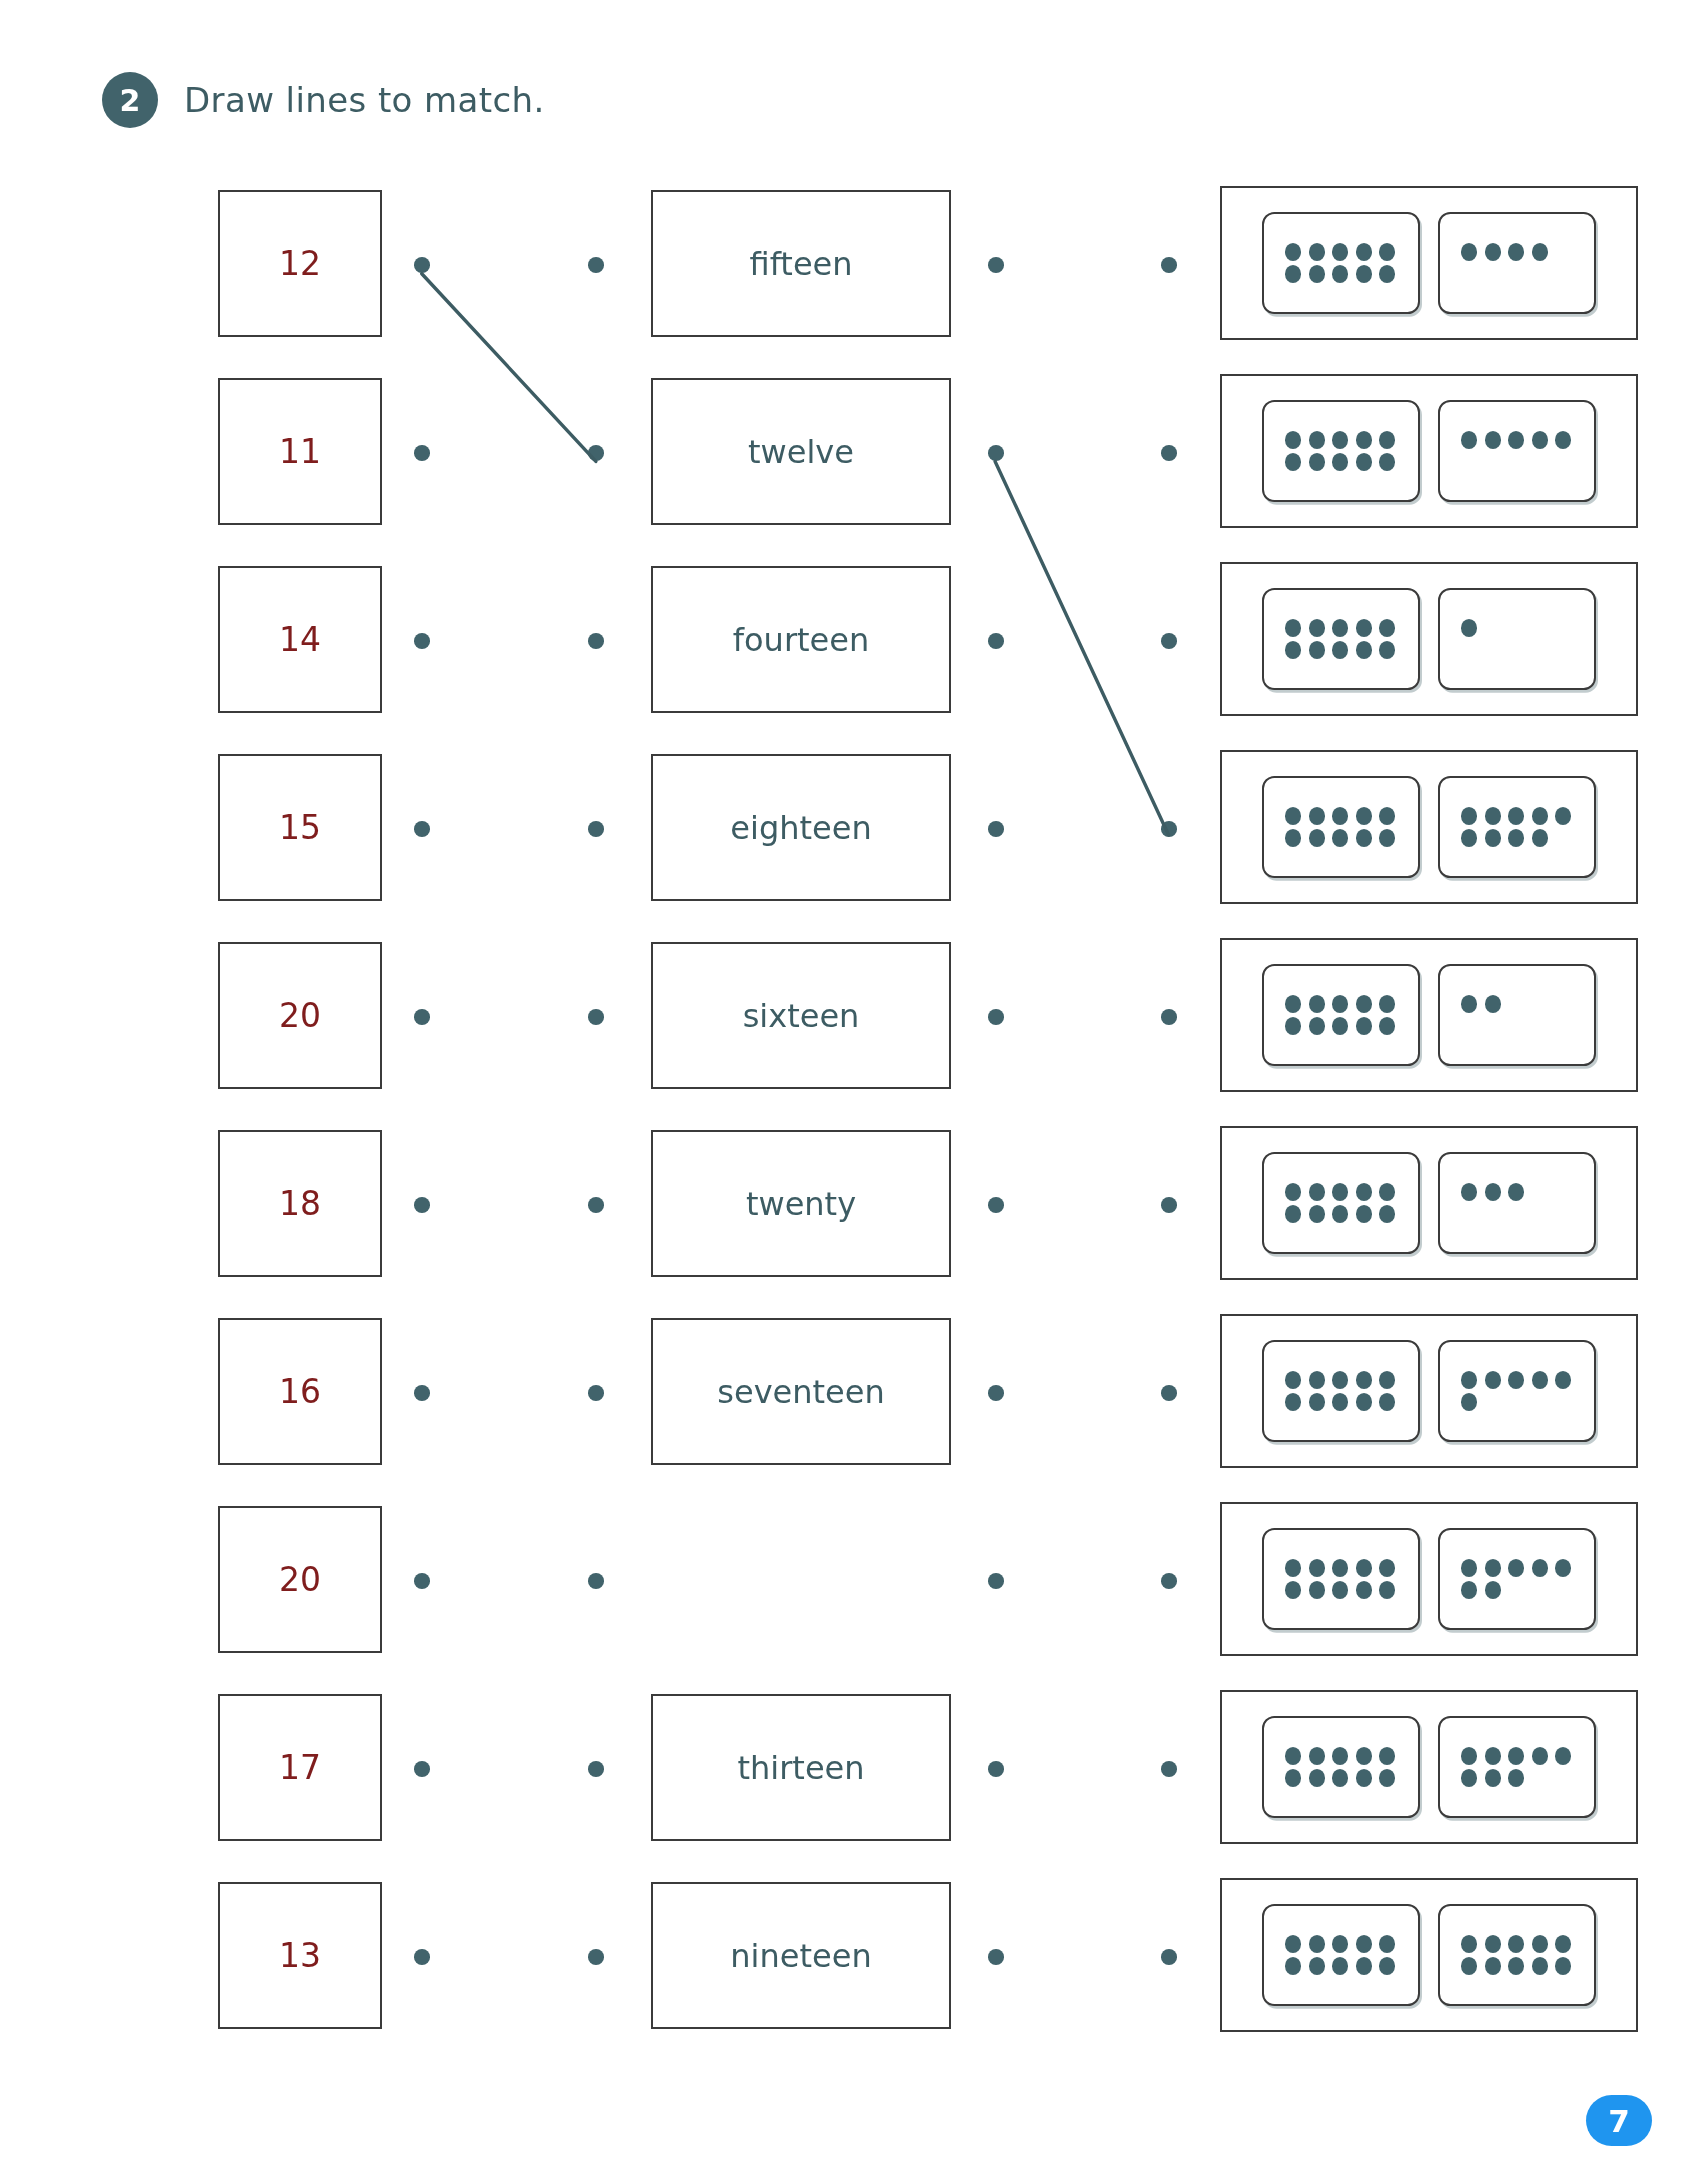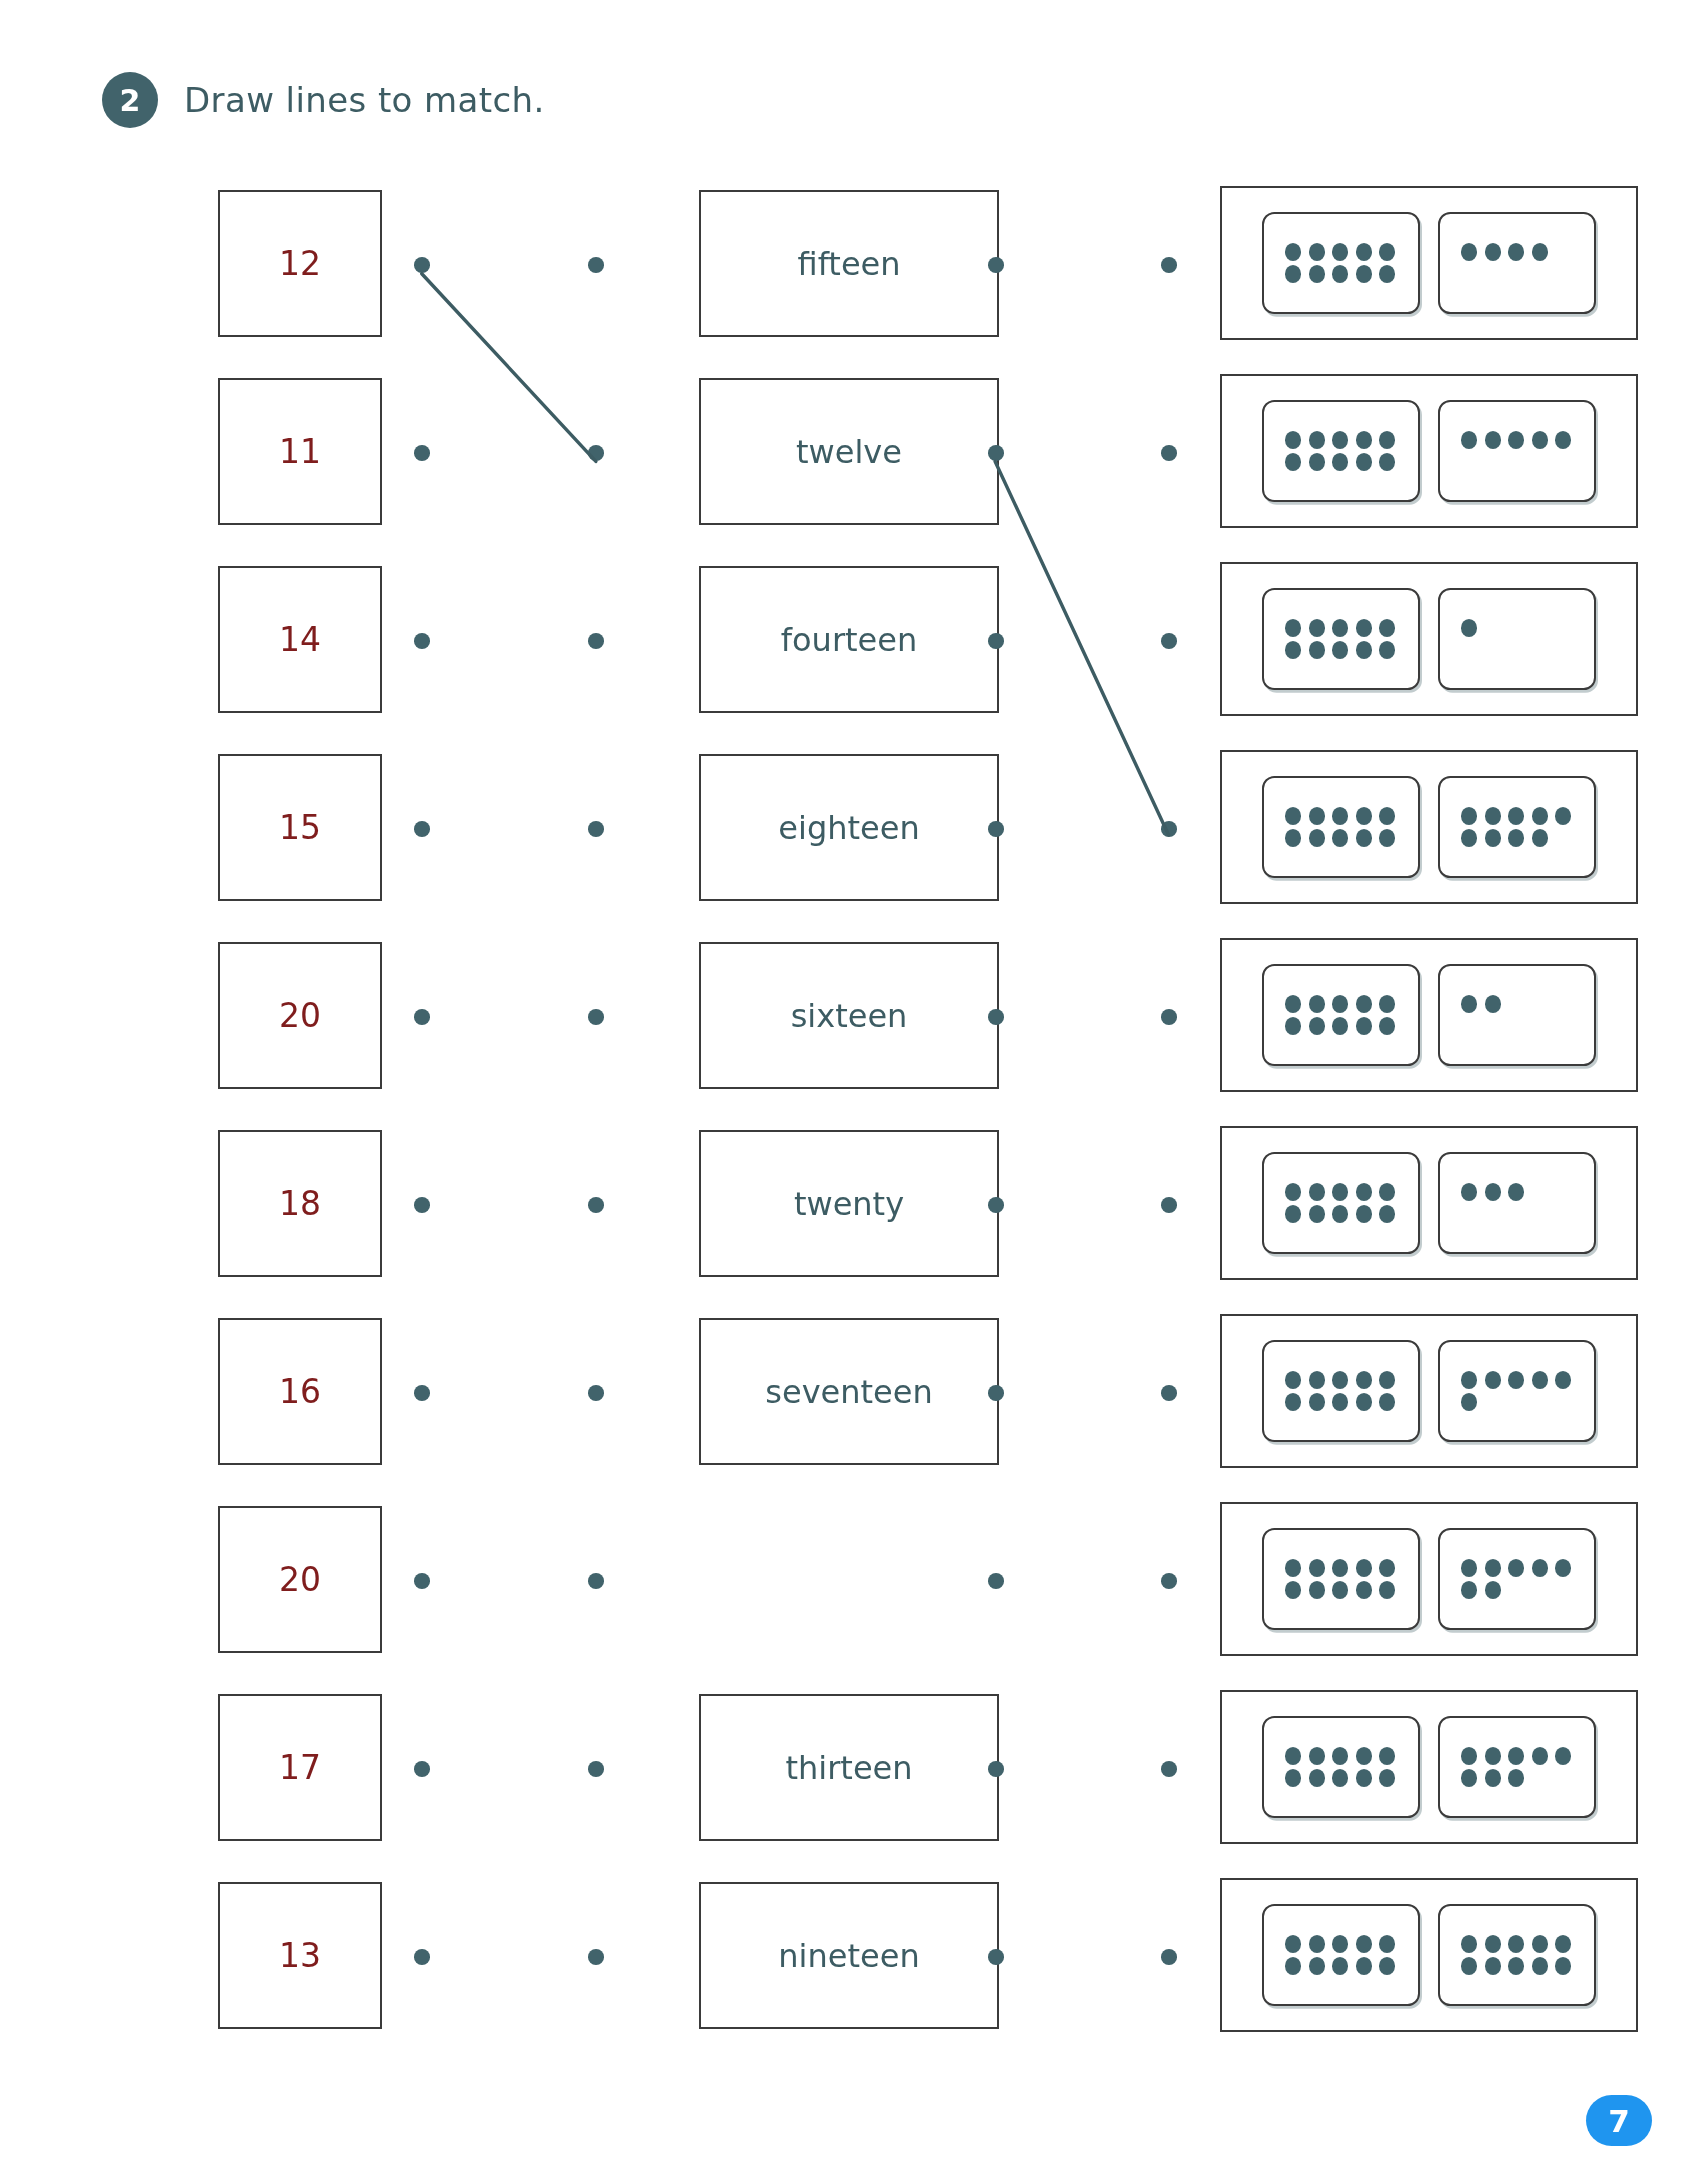--- a/index.html
+++ b/index.html
@@ -45,21 +45,20 @@
     margin-left:8px;
   }
   .wordbox{
     position:absolute;left:651px;top:4.1px;
     width:300px;height:147px;
     border:2.7px solid #3b3b3b;background:#fff;
     box-sizing:border-box;
     display:flex;align-items:center;justify-content:center;
     font-size:32px;color:#3d5c63;
     font-family:"DejaVu Sans", sans-serif;
-    margin-left:48px;
   }
 
   .dot{
     position:absolute;top:71px;
     width:15.7px;height:15.7px;border-radius:50%;
     background:#41636b;
   }
   .dot.d1{left:414px;}
   .dot.d2{left:588px;}
   .dot.d3{left:988px;}

